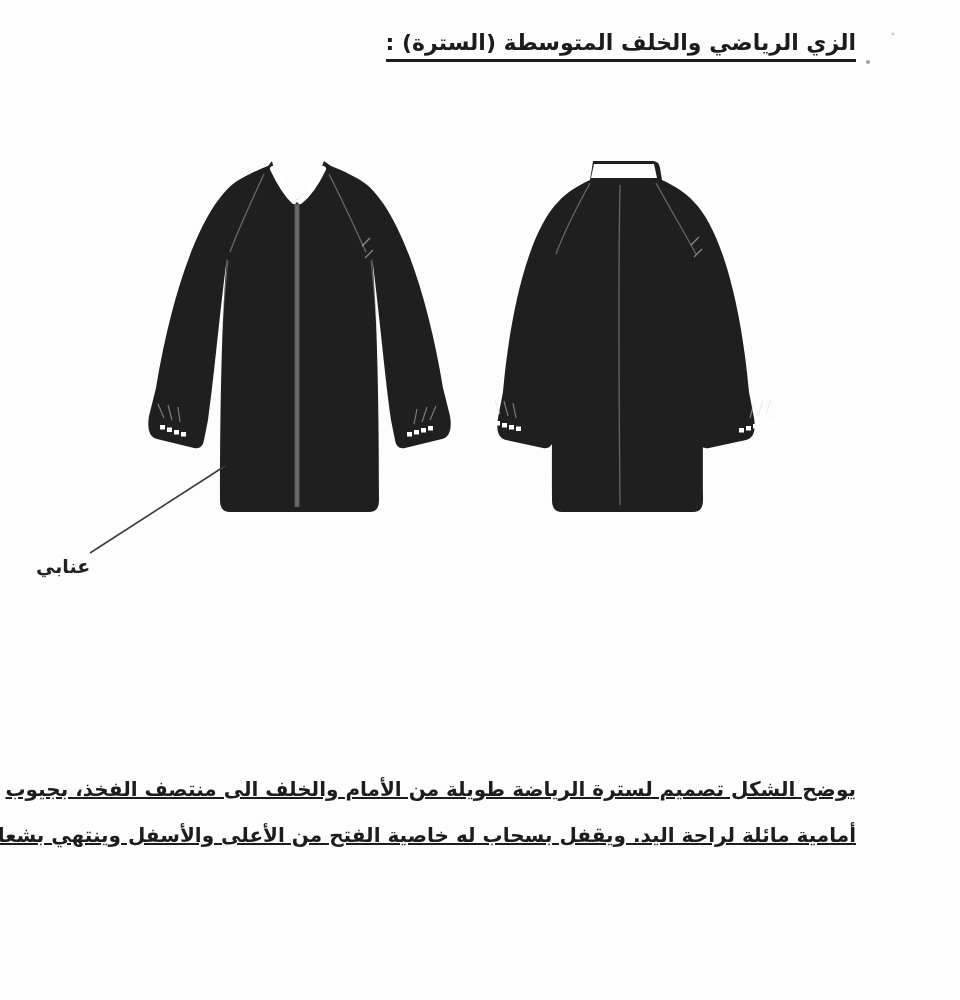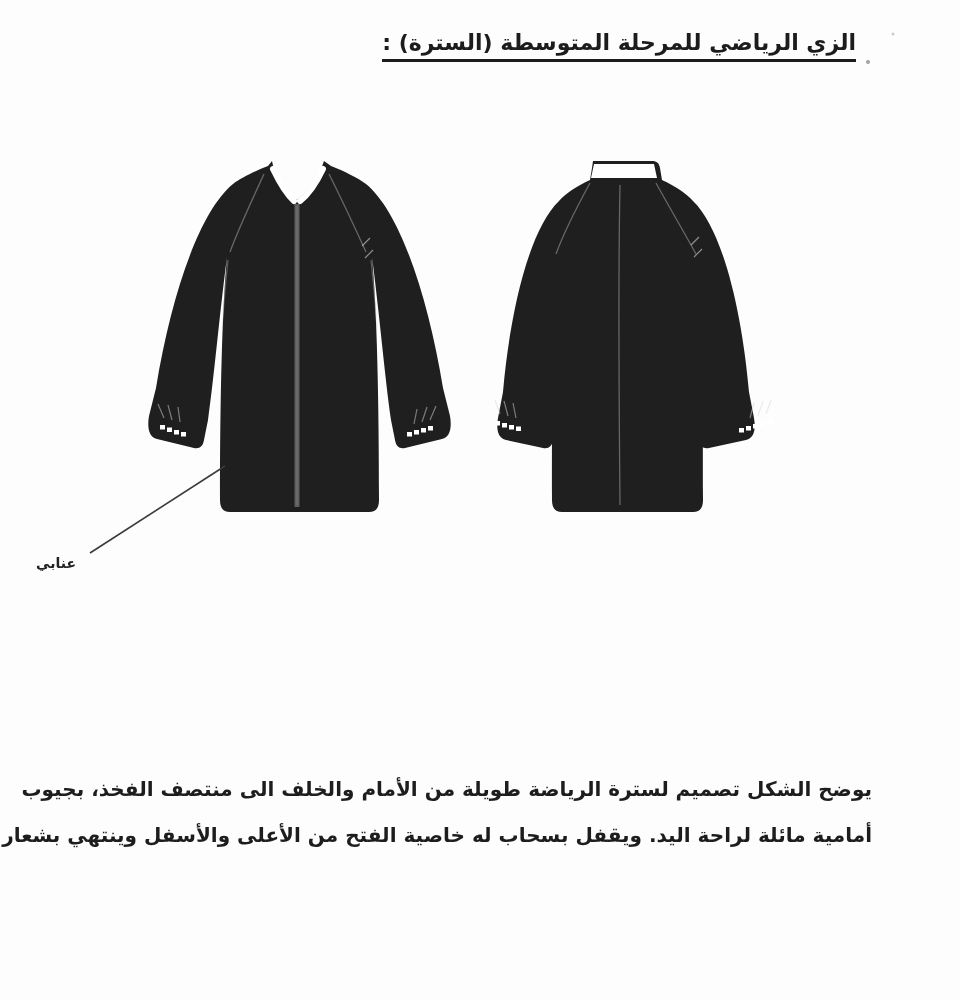--- a/index.html
+++ b/index.html
@@ -34,45 +34,46 @@
     position: absolute;
     left: 0;
     top: 0;
     width: 960px;
     height: 1000px;
   }
   .color-label {
     position: absolute;
     top: 555px;
     left: 36px;
-    font-size: 14px;
+    font-size: 19px;
     font-weight: bold;
     color: #222222;
     direction: rtl;
   }
   .paragraph {
     position: absolute;
     top: 766px;
-    left: 124px;
+    left: 108px;
     width: 748px;
     direction: rtl;
     text-align: center;
     font-size: 20px;
     font-weight: bold;
     color: #1d1d1d;
     line-height: 46px;
+    text-decoration: underline;
   }
   .pline { white-space: nowrap; }
 </style>
 </head>
 <body>
 
 <div class="page">
 
-  <h1 class="title">الزي الرياضي للمرحلة المتوسطة (السترة) :</h1>
+  <h1 class="title">الزي الرياضي والخلف المتوسطة (السترة) :</h1>
 
   <svg class="figure-svg" viewBox="0 0 960 1000" xmlns="http://www.w3.org/2000/svg">
 
     <g>
 
       <path stroke-linejoin="round" d="M 268 166
                C 255 171 241 178 233 184
                C 199 212 171 296 156 388
                L 149 416
                C 147 428 149 437 157 439

